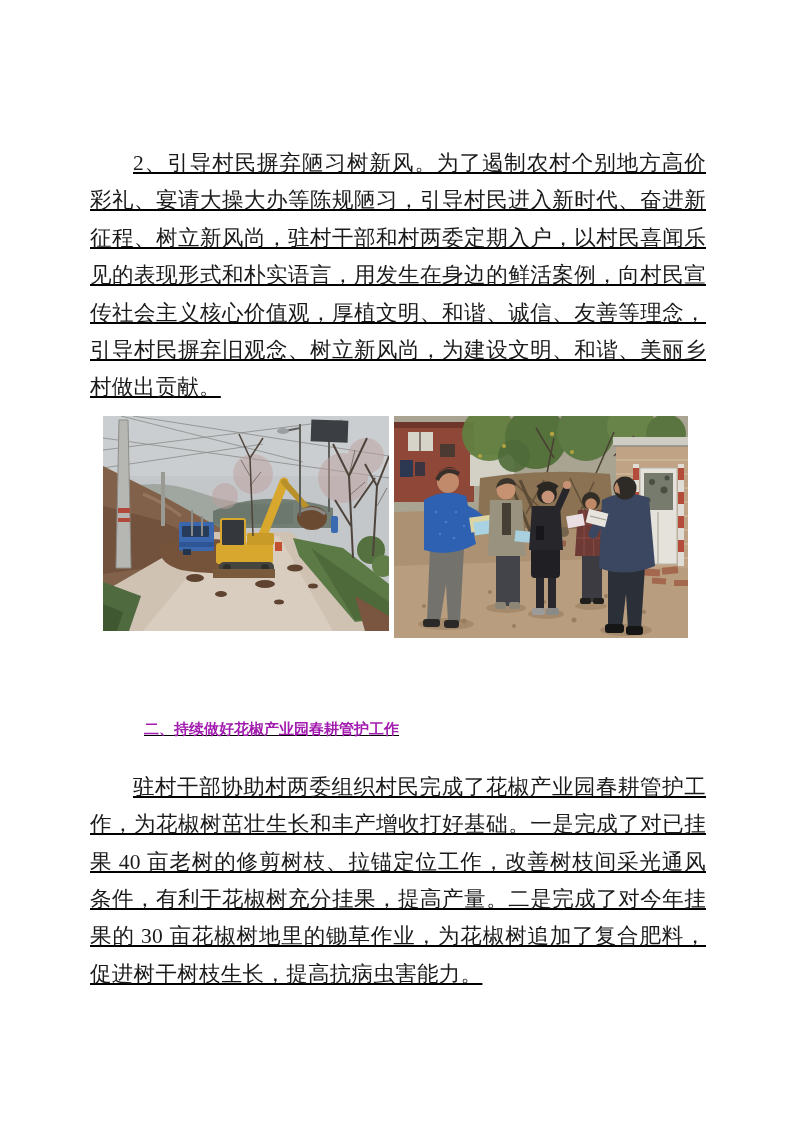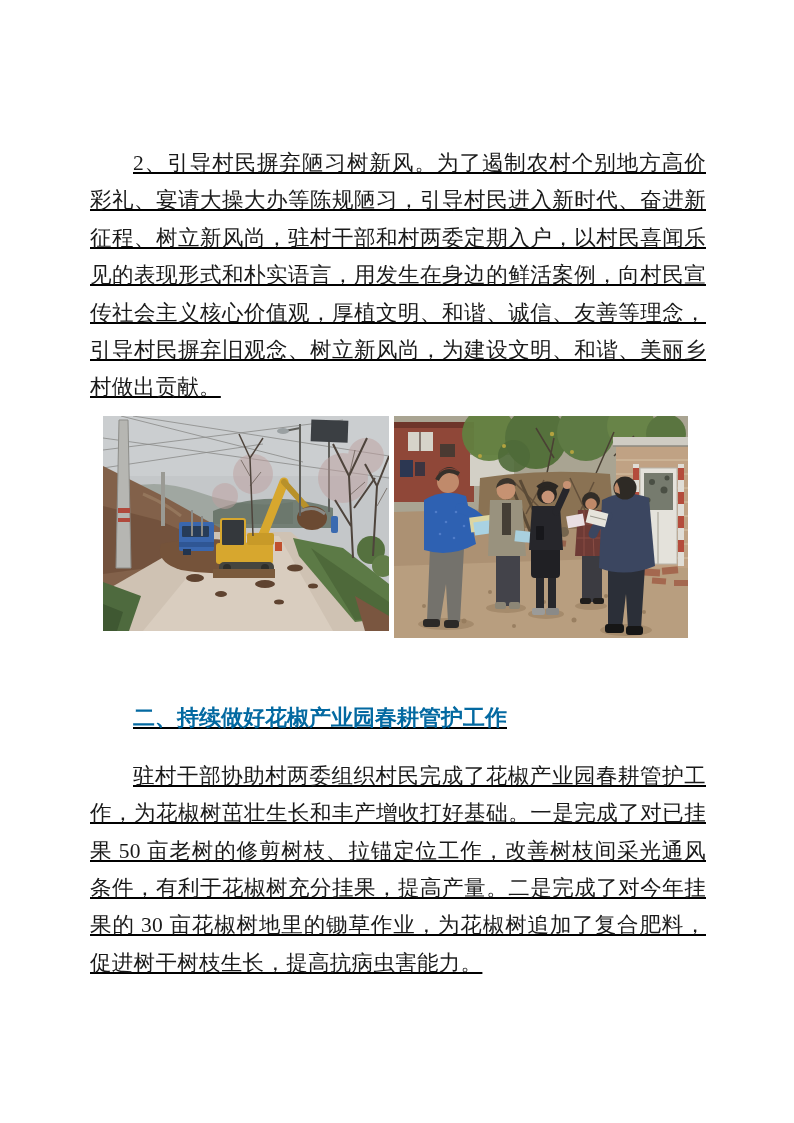--- a/index.html
+++ b/index.html
@@ -30,28 +30,28 @@
     color: #1a1a1a;
   }
   .photo-row {
     display: flex;
     align-items: flex-start;
     gap: 5px;
     margin: 9px 0 0 13px;
   }
   .photo-row svg { display: block; flex: 0 0 auto; }
   h2.section-heading {
-    margin: 0;
+    margin: 11px;
     padding-top: 64px;
     font-family: "Liberation Sans", "DejaVu Sans", sans-serif;
     font-weight: 700;
-    font-size: 22px;
+    font-size: 15px;
     line-height: 32px;
     text-indent: 43px;
-    color: #0369a1;
+    color: #a21caf;
   }
   p.second-para { margin-top: 24px; }
 </style>
 </head>
 <body>
 
 <div class="page">
   <div class="content">
 
     <p class="body-text">2、引导村民摒弃陋习树新风。为了遏制农村个别地方高价彩礼、宴请大操大办等陈规陋习，引导村民进入新时代、奋进新征程、树立新风尚，驻村干部和村两委定期入户，以村民喜闻乐见的表现形式和朴实语言，用发生在身边的鲜活案例，向村民宣传社会主义核心价值观，厚植文明、和谐、诚信、友善等理念，引导村民摒弃旧观念、树立新风尚，为建设文明、和谐、美丽乡村做出贡献。</p>
@@ -351,16 +351,16 @@
           <circle cx="231" cy="72" r="11.5" fill="#2e2a25"></circle>
           <path d="M221 76 Q219 70 223 66 Q226 72 226 78 Z" fill="#bd8a6a"></path>
           <rect x="193" y="95" width="20" height="14" fill="#e6e4dc" transform="rotate(14 203 102)"></rect>
           <line x1="196" y1="100" x2="212" y2="104" stroke="#9a988e" stroke-width="1"></line>
         </g>
       </svg>
     </div>
 
     <h2 class="section-heading">二、持续做好花椒产业园春耕管护工作</h2>
 
-    <p class="body-text second-para">驻村干部协助村两委组织村民完成了花椒产业园春耕管护工作，为花椒树茁壮生长和丰产增收打好基础。一是完成了对已挂果 50 亩老树的修剪树枝、拉锚定位工作，改善树枝间采光通风条件，有利于花椒树充分挂果，提高产量。二是完成了对今年挂果的 30 亩花椒树地里的锄草作业，为花椒树追加了复合肥料，促进树干树枝生长，提高抗病虫害能力。</p>
+    <p class="body-text second-para">驻村干部协助村两委组织村民完成了花椒产业园春耕管护工作，为花椒树茁壮生长和丰产增收打好基础。一是完成了对已挂果 40 亩老树的修剪树枝、拉锚定位工作，改善树枝间采光通风条件，有利于花椒树充分挂果，提高产量。二是完成了对今年挂果的 30 亩花椒树地里的锄草作业，为花椒树追加了复合肥料，促进树干树枝生长，提高抗病虫害能力。</p>
 
   </div>
 </div>
 
 </body></html>

